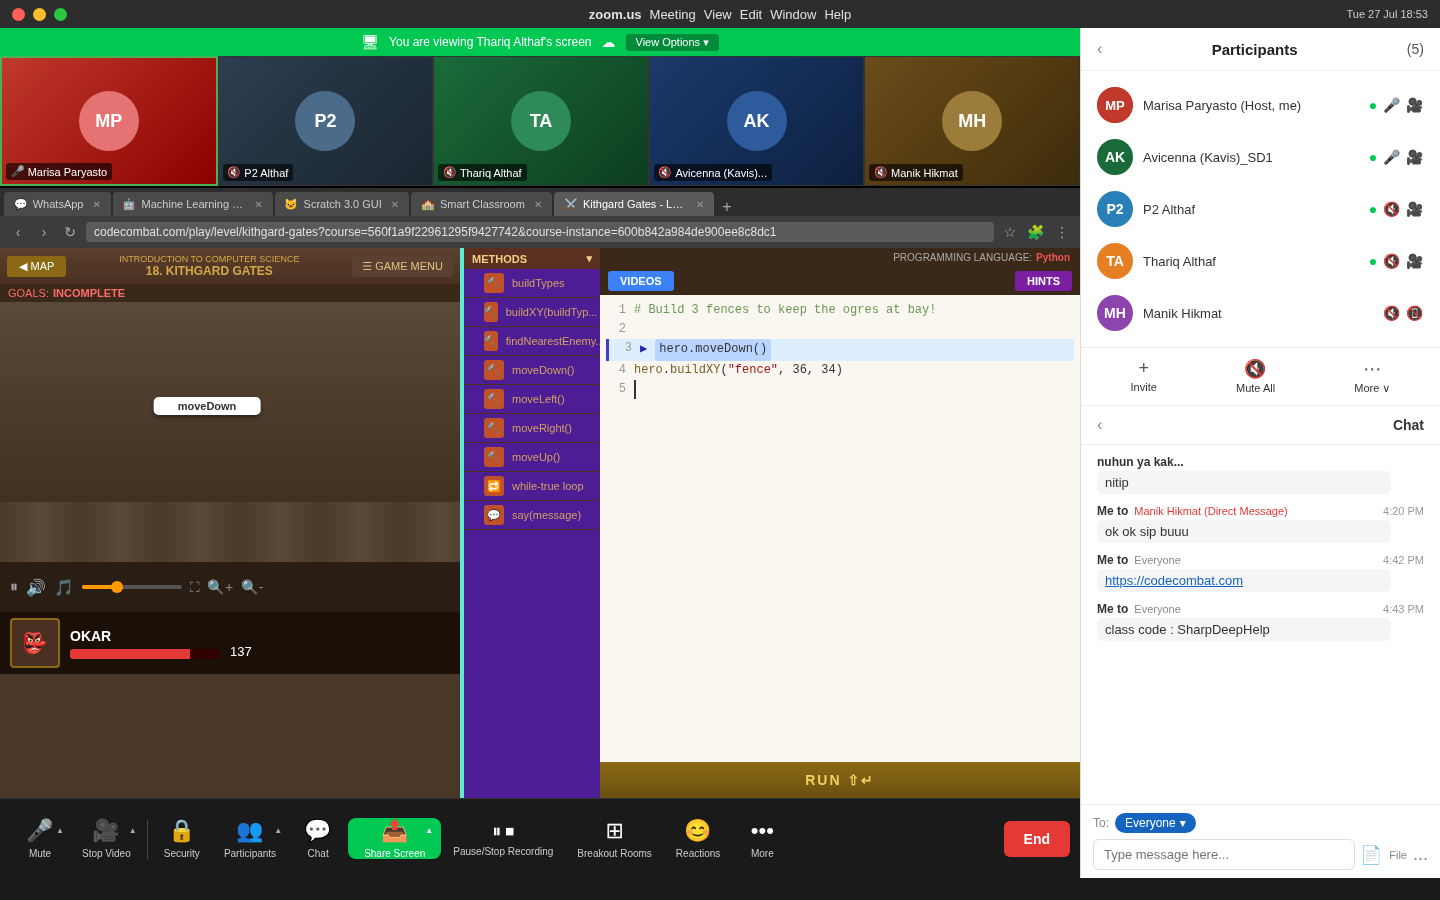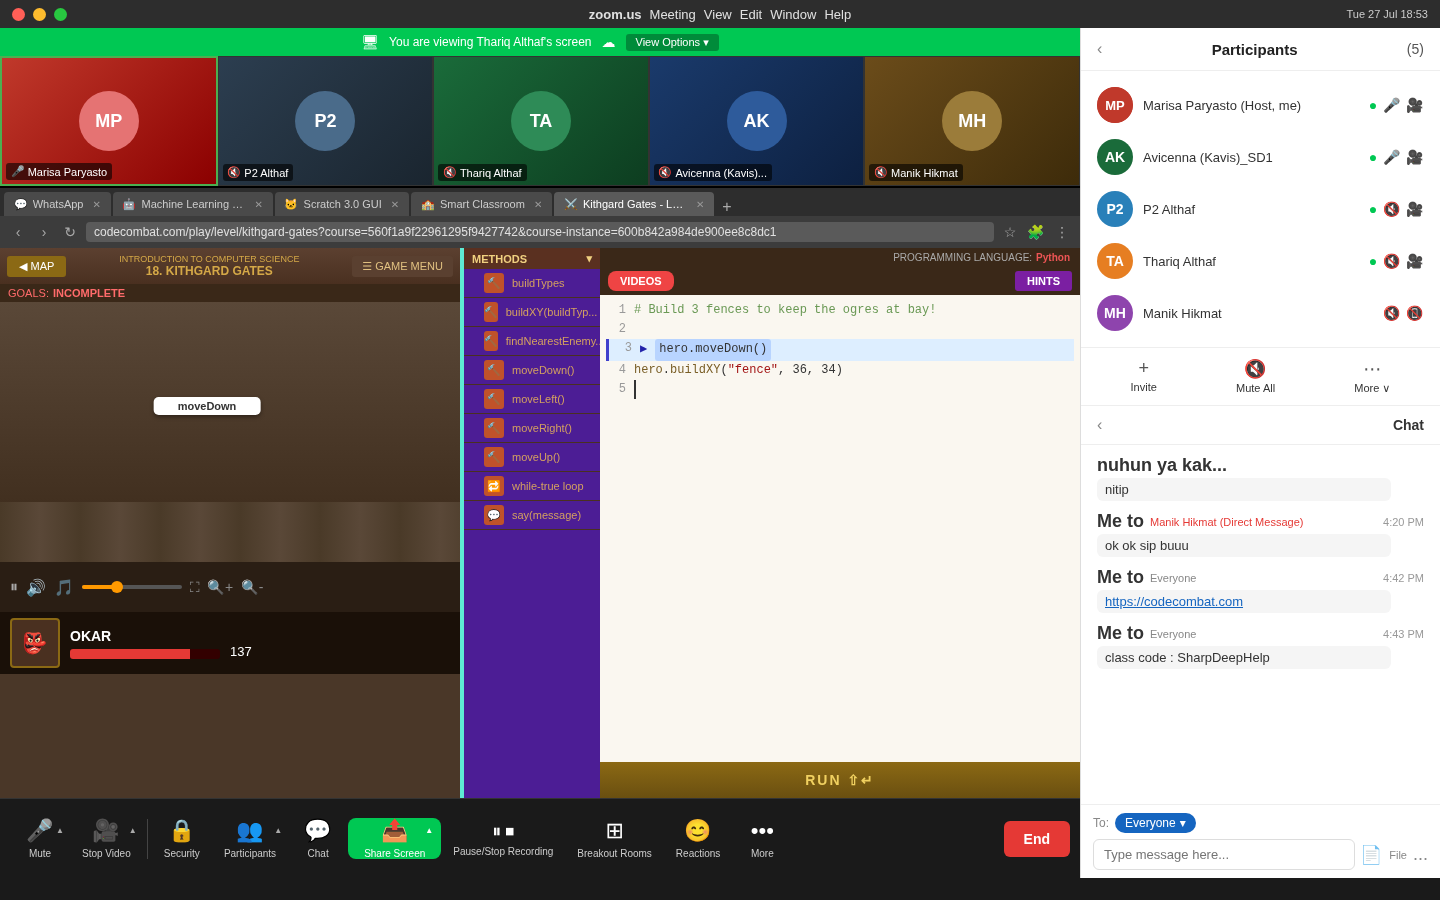--- a/index.html
+++ b/index.html
@@ -70,21 +70,21 @@
     
     .code-editor { flex: 1; background: #f5f0e8; display: flex; flex-direction: column; }
     .code-content { flex: 1; background: #faf7f0; padding: 6px; font-family: 'Courier New', monospace; font-size: 12px; line-height: 1.6; overflow: auto; }
     .code-line { display: flex; gap: 8px; }
     .line-num { color: #999; width: 20px; text-align: right; }
     .line-code { color: #333; }
     .line-code.comment { color: #6a9955; }
     .line-highlighted { background: #e8f0ff; border-left: 3px solid #4040ff; }
     .run-btn { background: linear-gradient(to bottom, #8B6914, #6a4f10); color: #f0d060; font-size: 14px; font-weight: bold; padding: 10px; text-align: center; cursor: pointer; letter-spacing: 2px; }
     .action-btn { color: #fff; font-size: 11px; padding: 4px 12px; border-radius: 3px; cursor: pointer; font-weight: bold; }
-    .videos-btn { background: #ef4444; border-radius: 8px; }
+    .videos-btn { background: #3b82f6; }
     .hints-btn { background: #7b1fa2; }
 
     
     .sidebar { width: 360px; background: #fff; display: flex; flex-direction: column; border-left: 1px solid #ddd; }
     .sidebar-header { padding: 12px 16px; border-bottom: 1px solid #eee; display: flex; align-items: center; justify-content: space-between; }
     .sidebar-title { font-size: 15px; font-weight: 600; color: #222; }
     .sidebar-count { color: #555; font-size: 14px; }
     .collapse-btn { color: #888; font-size: 16px; cursor: pointer; }
     
     
@@ -101,21 +101,21 @@
     .sidebar-action-btn { display: flex; flex-direction: column; align-items: center; gap: 2px; cursor: pointer; color: #333; font-size: 11px; }
     .sidebar-action-icon { font-size: 18px; color: #555; }
 
     
     .chat-section { flex: 1; display: flex; flex-direction: column; overflow: hidden; }
     .chat-header { padding: 10px 16px; border-bottom: 1px solid #eee; display: flex; align-items: center; justify-content: space-between; }
     .chat-title { font-size: 14px; font-weight: 600; color: #333; }
     .chat-messages { flex: 1; overflow-y: auto; padding: 10px 16px; display: flex; flex-direction: column; gap: 10px; }
     .chat-msg { display: flex; flex-direction: column; gap: 2px; }
     .chat-msg-header { display: flex; align-items: center; gap: 6px; }
-    .chat-msg-sender { font-size: 18px; font-weight: 600; color: #333; }
+    .chat-msg-sender { font-size: 12px; font-weight: 600; color: #333; }
     .chat-msg-to { font-size: 11px; color: #888; }
     .chat-msg-to.dm { color: #e53935; font-weight: 500; }
     .chat-msg-time { font-size: 11px; color: #999; margin-left: auto; }
     .chat-msg-text { font-size: 13px; color: #333; padding: 4px 8px; background: #f5f5f5; border-radius: 6px; display: inline-block; max-width: 90%; }
     .chat-msg-link { color: #1565c0; text-decoration: underline; }
 
     
     .chat-input-area { padding: 8px 12px; border-top: 1px solid #eee; }
     .chat-to-row { display: flex; align-items: center; gap: 6px; margin-bottom: 6px; }
     .chat-to-label { font-size: 12px; color: #888; }

